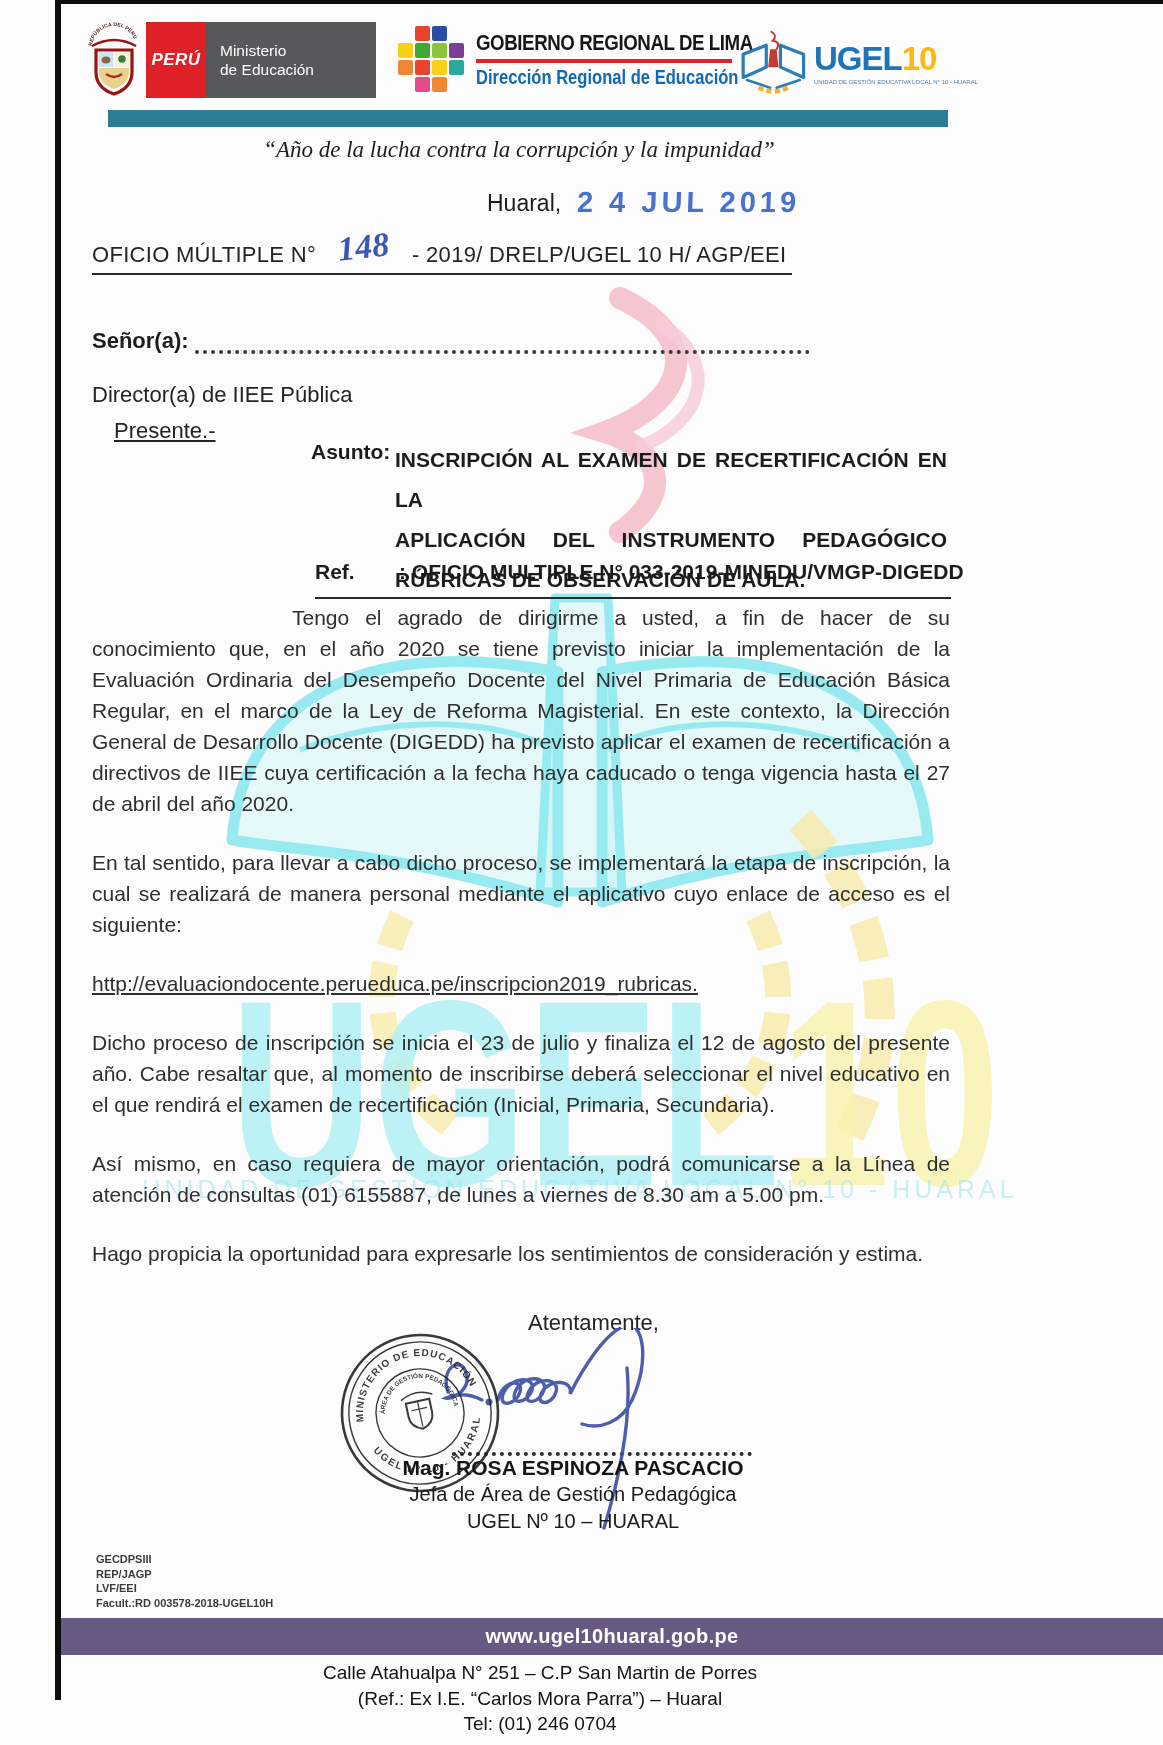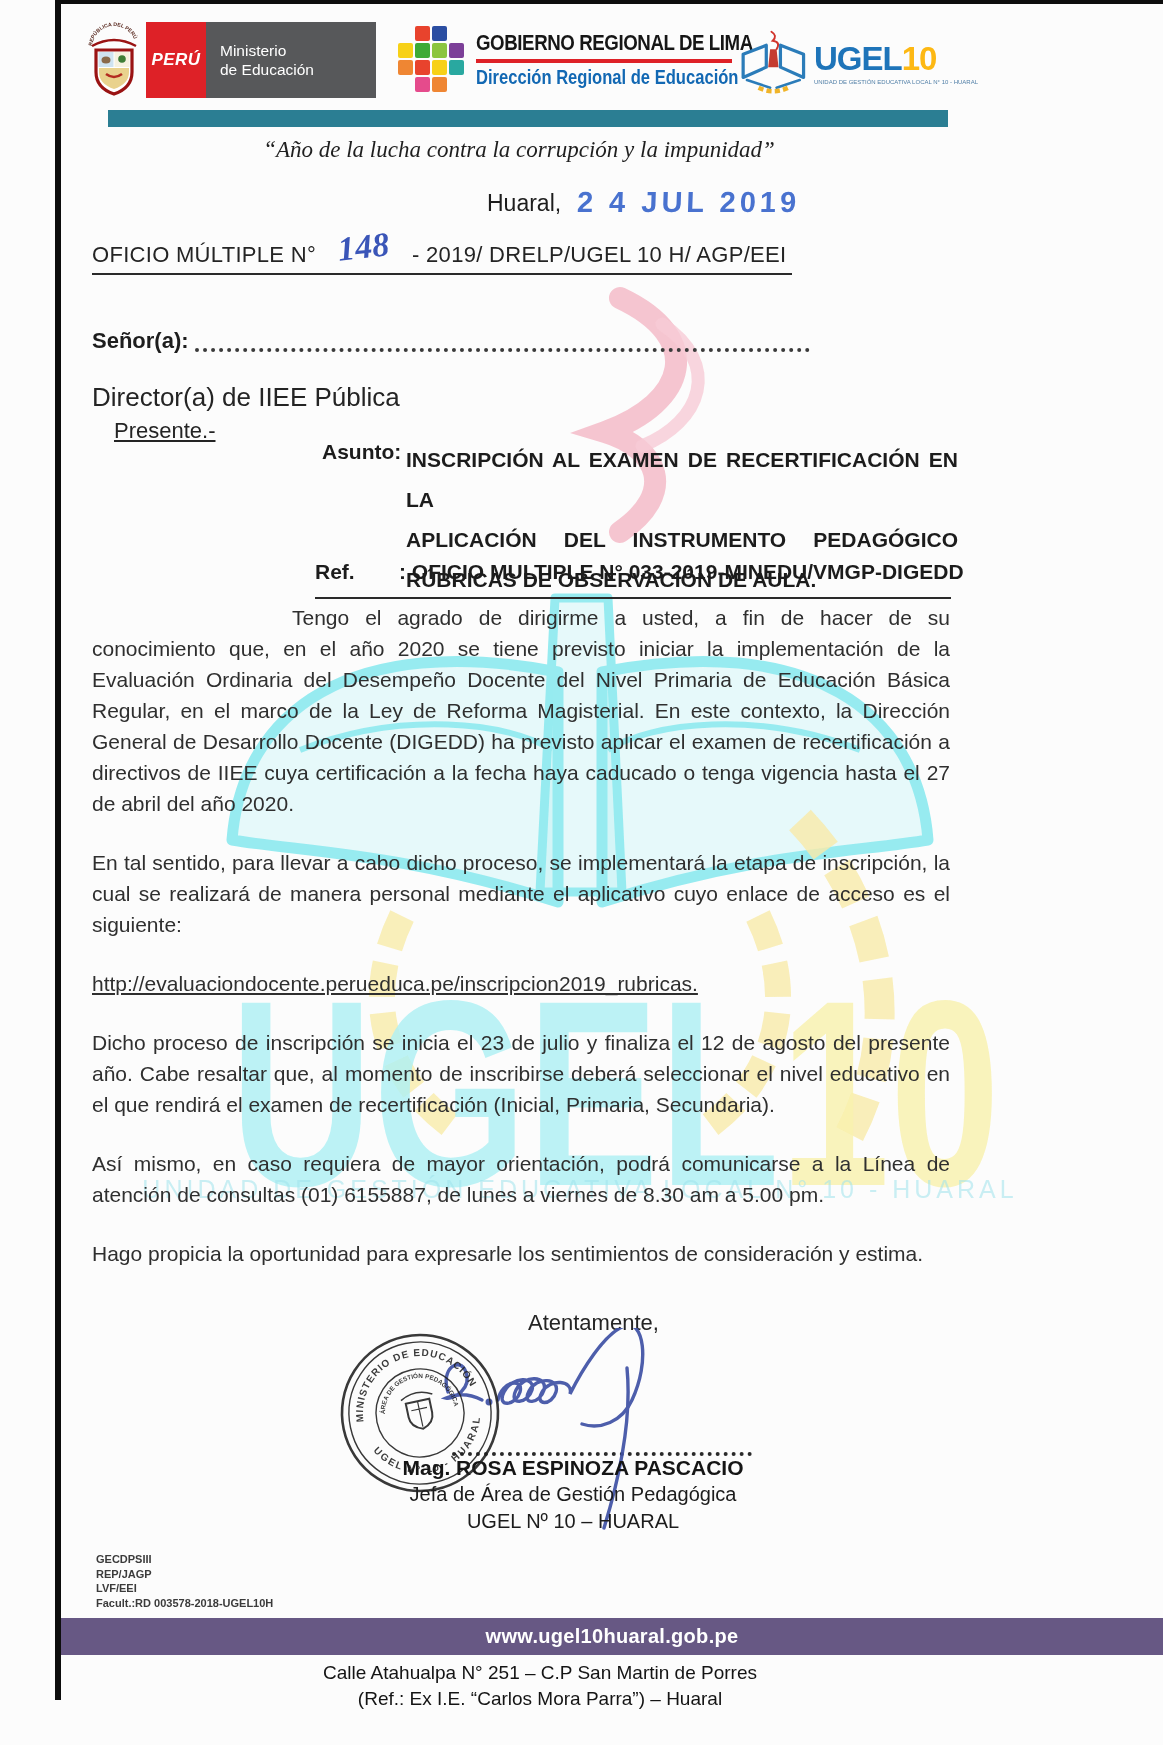--- a/index.html
+++ b/index.html
@@ -31,26 +31,26 @@
   .tealbar{left:108px;top:110px;width:840px;height:17px;background:#2b7e93;}
 
   
   .motto{left:90px;top:137px;width:858px;text-align:center;font-family:"Liberation Serif",serif;font-style:italic;font-size:23px;color:#1f1f1f;}
   .dateline-city{left:487px;top:190px;font-size:23px;color:#1d1d1d;}
   .dateline-stamp{left:577px;top:186px;font-size:29px;font-weight:bold;color:#3a67cc;letter-spacing:4px;white-space:nowrap;opacity:.92;transform:skewX(-2deg);}
 
   .oficio-row{left:92px;top:232px;display:inline-flex;align-items:baseline;border-bottom:2px solid #2a2a2a;padding:0 6px 3px 0;font-size:22px;color:#242424;letter-spacing:.3px;white-space:nowrap;}
   .oficio-num{display:inline-block;width:96px;text-align:center;font-style:italic;font-weight:bold;font-size:34px;color:#3a55b8;transform:rotate(-6deg) translateY(-4px);font-family:"Liberation Serif",serif;}
 
-  .senor-row{left:92px;top:328px;width:718px;display:flex;align-items:flex-start;font-size:22px;font-weight:bold;color:#1d1d1d;}
+  .senor-row{left:92px;top:328px;width:718px;display:flex;align-items:flex-end;font-size:22px;font-weight:bold;color:#1d1d1d;}
   .leader{flex:1;border-bottom:4px dotted #3a3a3a;height:20px;margin-left:6px;}
-  .director-line{left:92px;top:382px;font-size:26px;color:#242424;}
+  .director-line{left:92px;top:382px;font-size:22px;color:#242424;}
   .presente-line{left:92px;top:418px;font-size:22px;color:#242424;text-decoration:underline;margin-left:22px;}
 
-  .asunto{left:322px;top:440px;width:636px;}
+  .asunto{left:311px;top:440px;width:636px;}
   .asunto-label{position:absolute;left:0;top:0;font-weight:bold;font-size:21px;color:#1c1c1c;}
   .asunto-lines{margin-left:84px;width:552px;font-weight:bold;font-size:21px;color:#1c1c1c;line-height:40px;}
   .just{text-align:justify;text-align-last:justify;}
   .ref-row{left:315px;top:560px;width:636px;border-bottom:2px solid #2a2a2a;padding-bottom:13px;font-weight:bold;font-size:21px;color:#1c1c1c;white-space:nowrap;}
   .ref-label{display:inline-block;width:84px;}
 
   
   .body-flow{left:92px;top:602px;width:858px;font-size:21px;line-height:31px;text-align:justify;color:#2f2f2f;}
   .body-flow p{margin:0 0 28px 0;}
   .p-first{text-indent:200px;}
@@ -266,16 +266,17 @@
       <div>LVF/EEI</div>
       <div>Facult.:RD 003578-2018-UGEL10H</div>
     </div>
 
     <div class="abs purple-bar">
       <div>www.ugel10huaral.gob.pe</div>
     </div>
     <div class="abs address">
       <div>Calle Atahualpa N° 251 – C.P San Martin de Porres</div>
       <div>(Ref.: Ex I.E. “Carlos Mora Parra”) – Huaral</div>
+      <div>Tel: (01) 246 0704</div>
     </div>
 
   </div>
 </div>
 
 </body></html>

